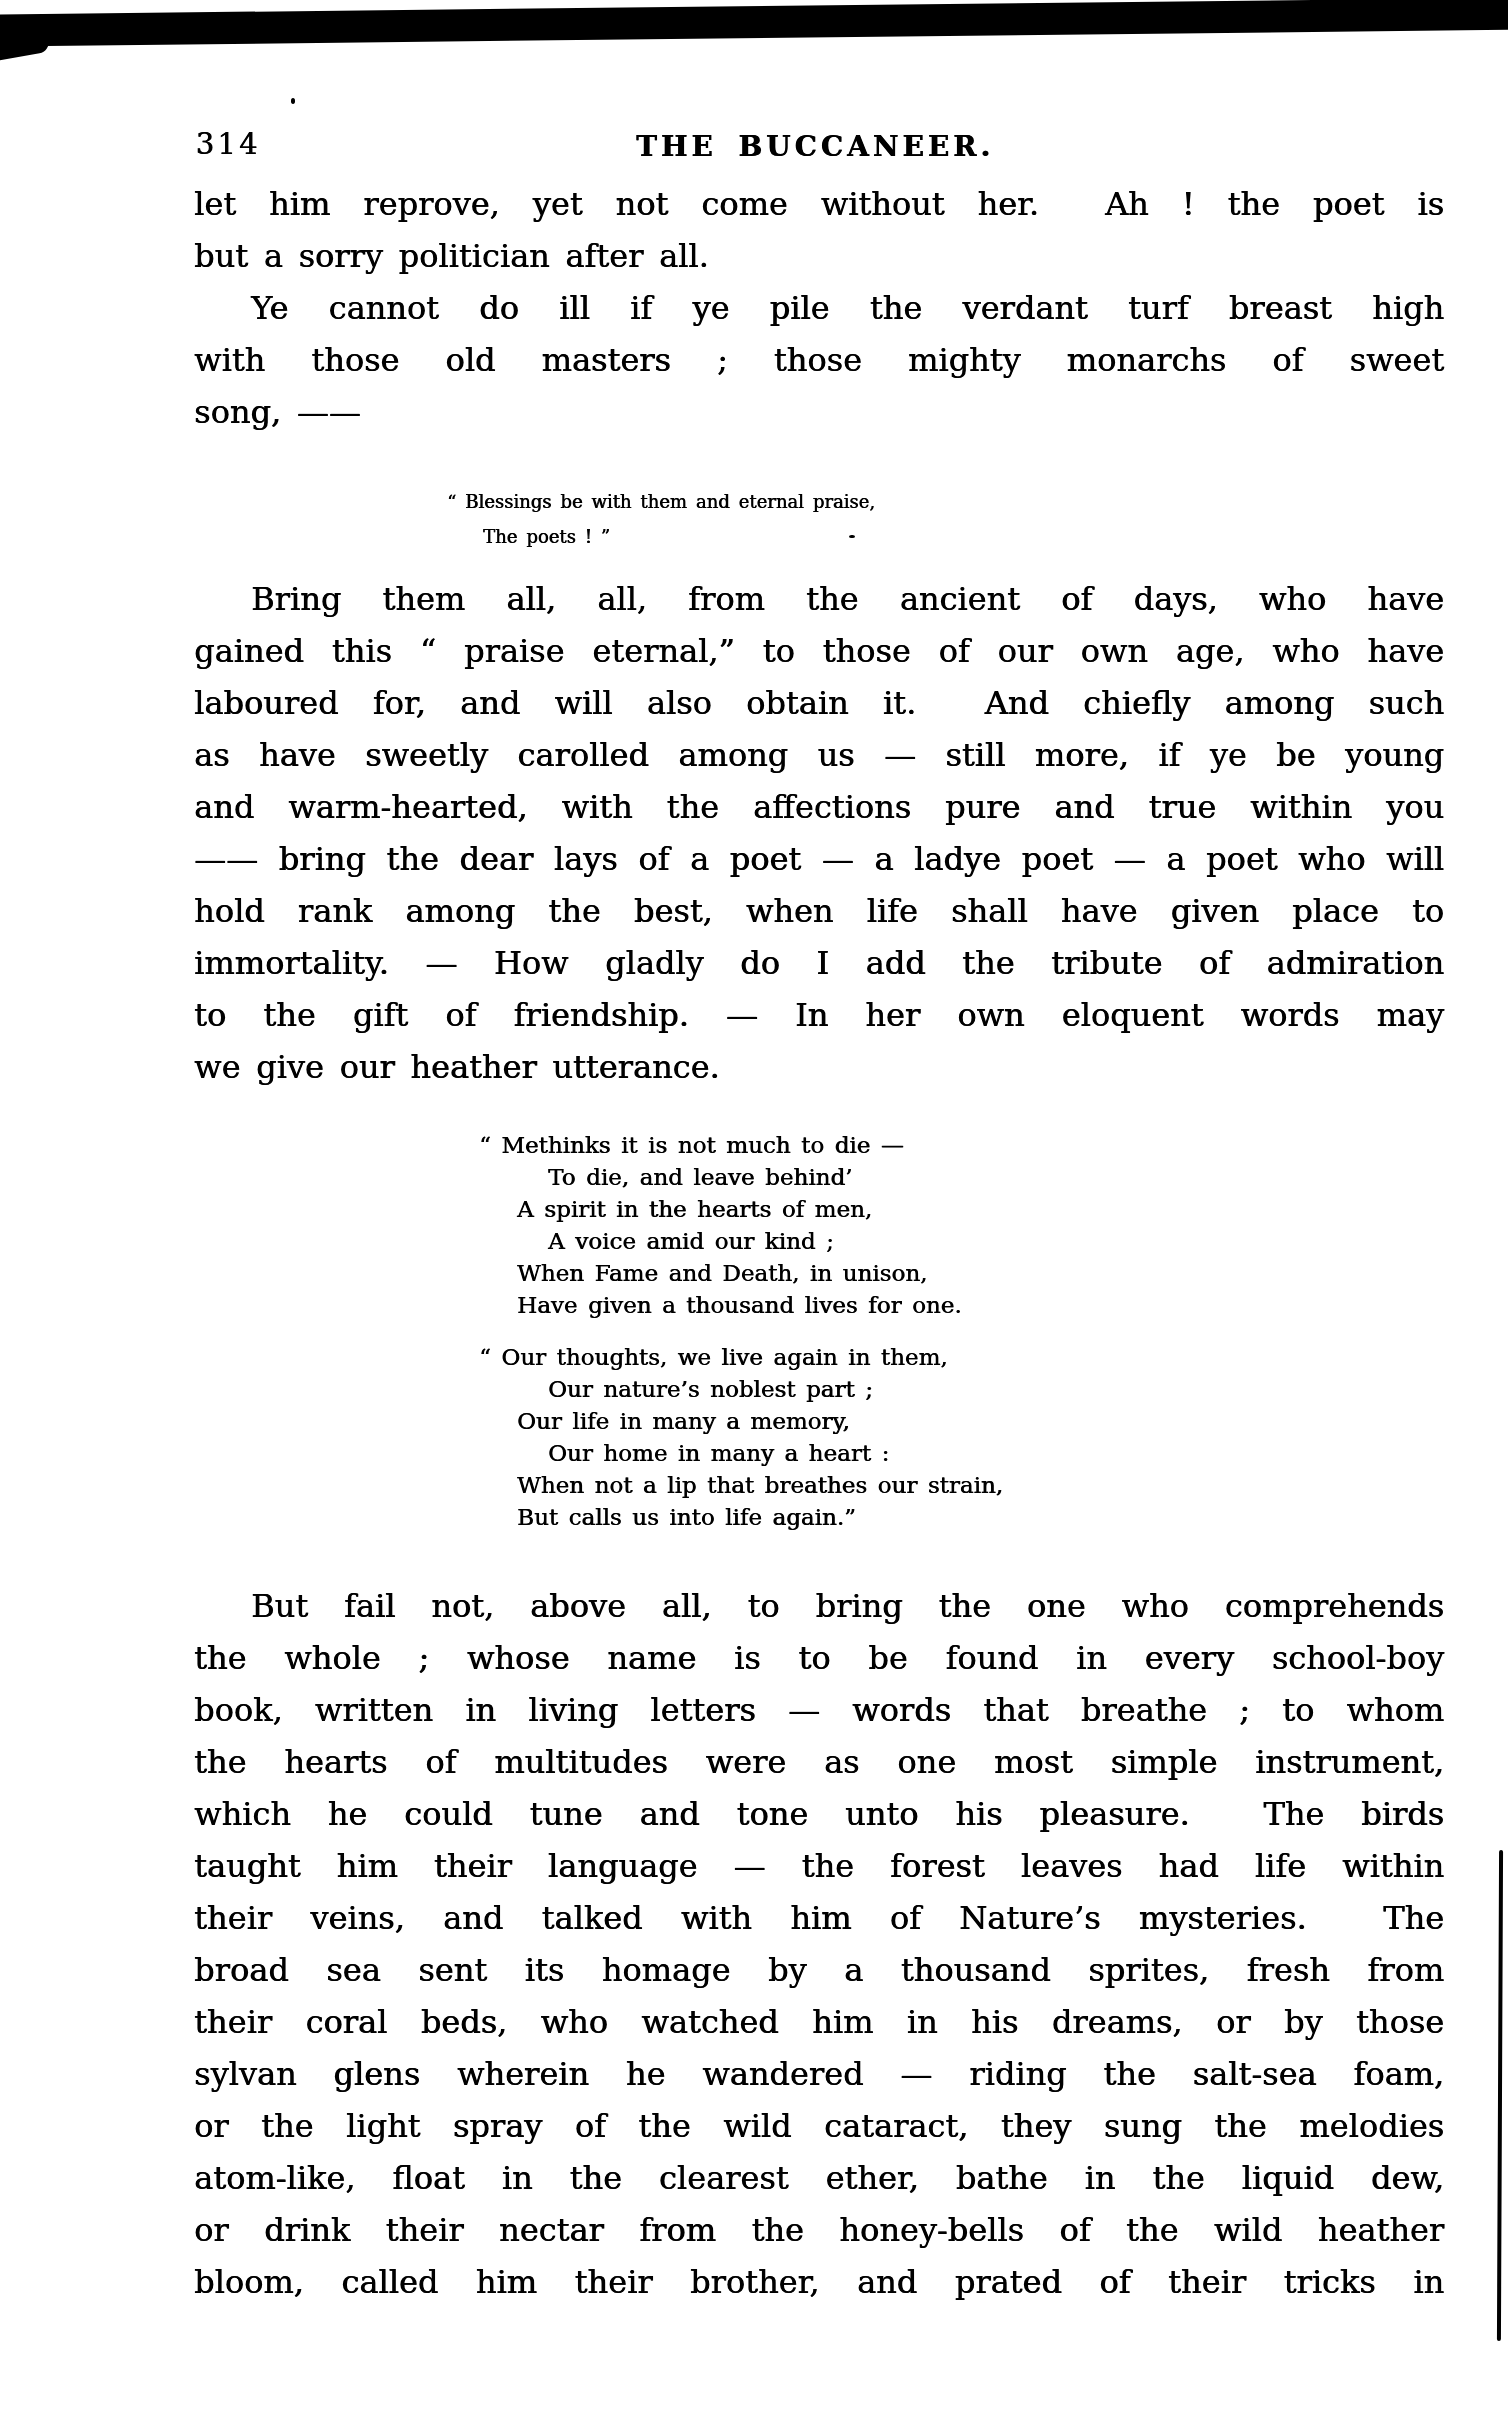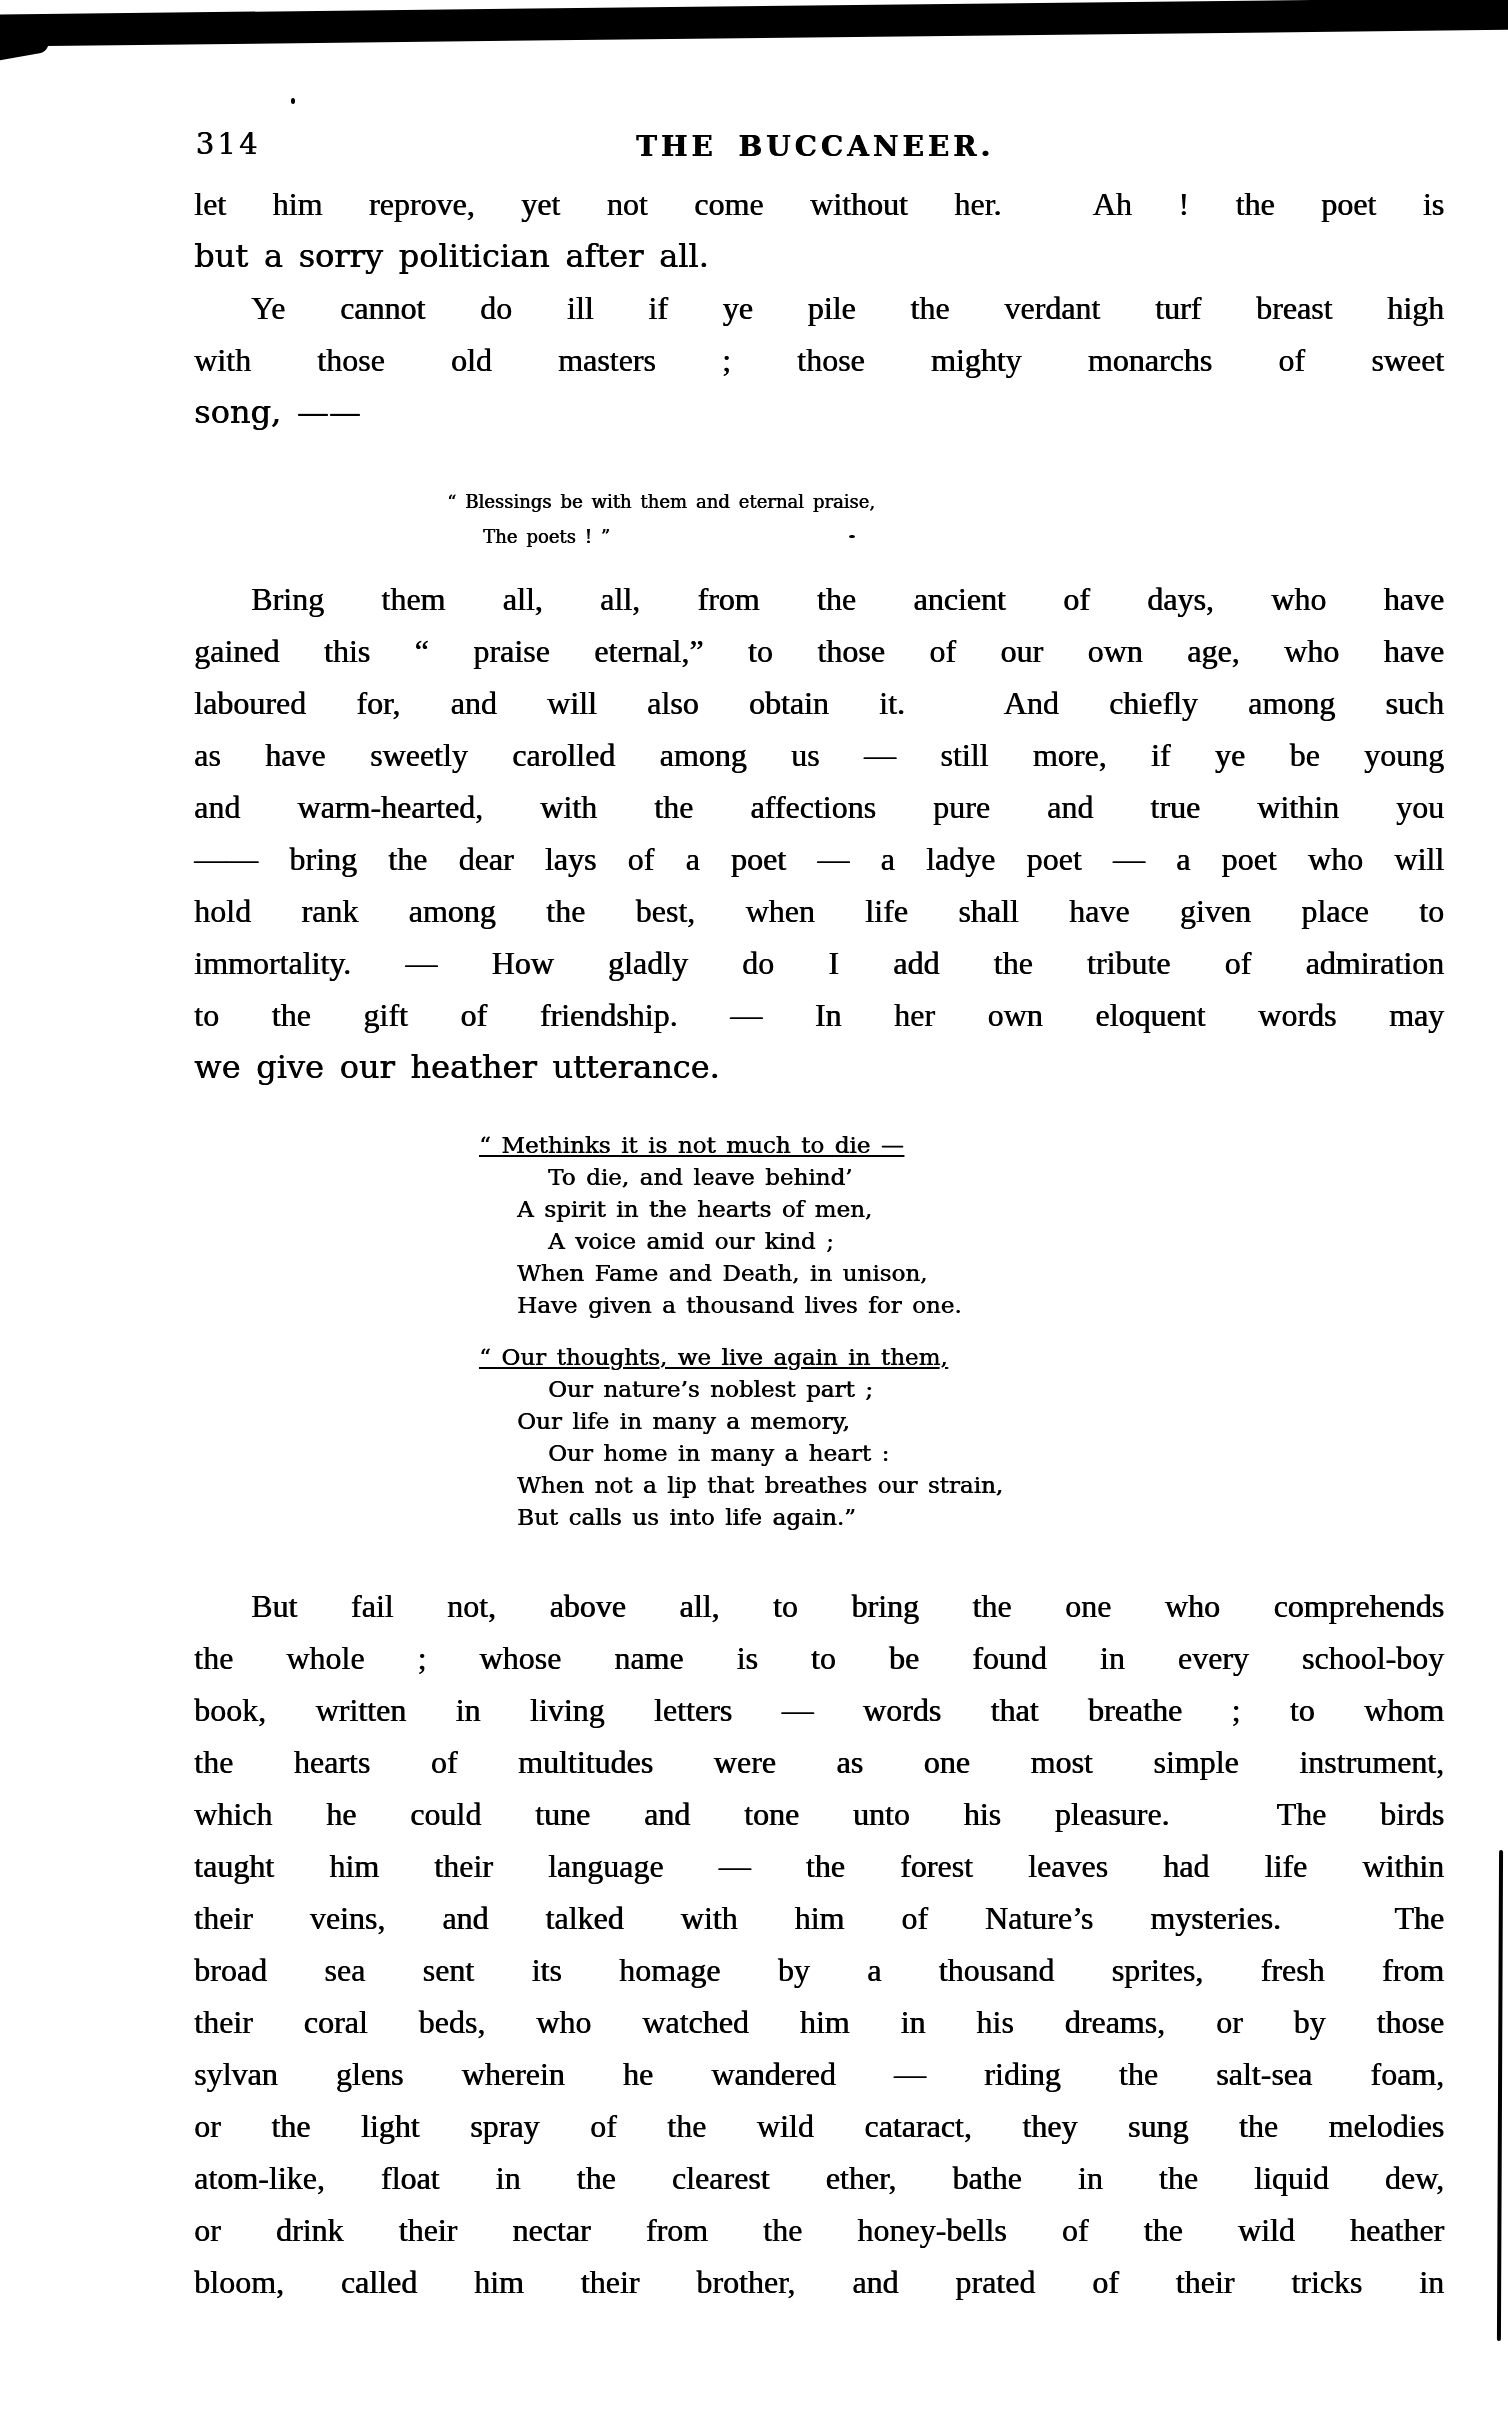--- a/index.html
+++ b/index.html
@@ -32,33 +32,33 @@
     font-size:28px; font-weight:bold; letter-spacing:4px;
     word-spacing:8px;
   }
 
   .text-col {
     position:absolute; left:194px; top:178px; width:1250px;
     font-size:32px; line-height:52px;
     word-spacing:5.5px;
   }
   .line { white-space:normal; }
-  .line.j { text-align:justify; text-align-last:justify;font-family:Liberation Serif, serif; }
+  .line.j { text-align:justify; text-align-last:justify; }
   .line.indent { padding-left:57px; }
 
   .quote1 { margin-top:46px; font-size:18px; line-height:35px; word-spacing:3.2px; }
   .quote1 .ql1 { padding-left:253px; }
   .quote1 .ql2 { padding-left:289px; }
 
   .para3 { margin-top:19px; }
 
   .stanza { font-size:23px; line-height:32px; word-spacing:3.2px; }
   .stanza1 { margin-top:36px; }
   .stanza2 { margin-top:20px; }
-  .stanza .lv0 { padding-left:285px;text-decoration:underline; }
+  .stanza .lv0 { padding-left:285px; }
   .stanza .lv1 { padding-left:323px; }
   .stanza .lv2 { padding-left:354px; }
 
   .para4 { margin-top:47px; }
 </style>
 </head>
 <body>
 
 <div class="page">
 

